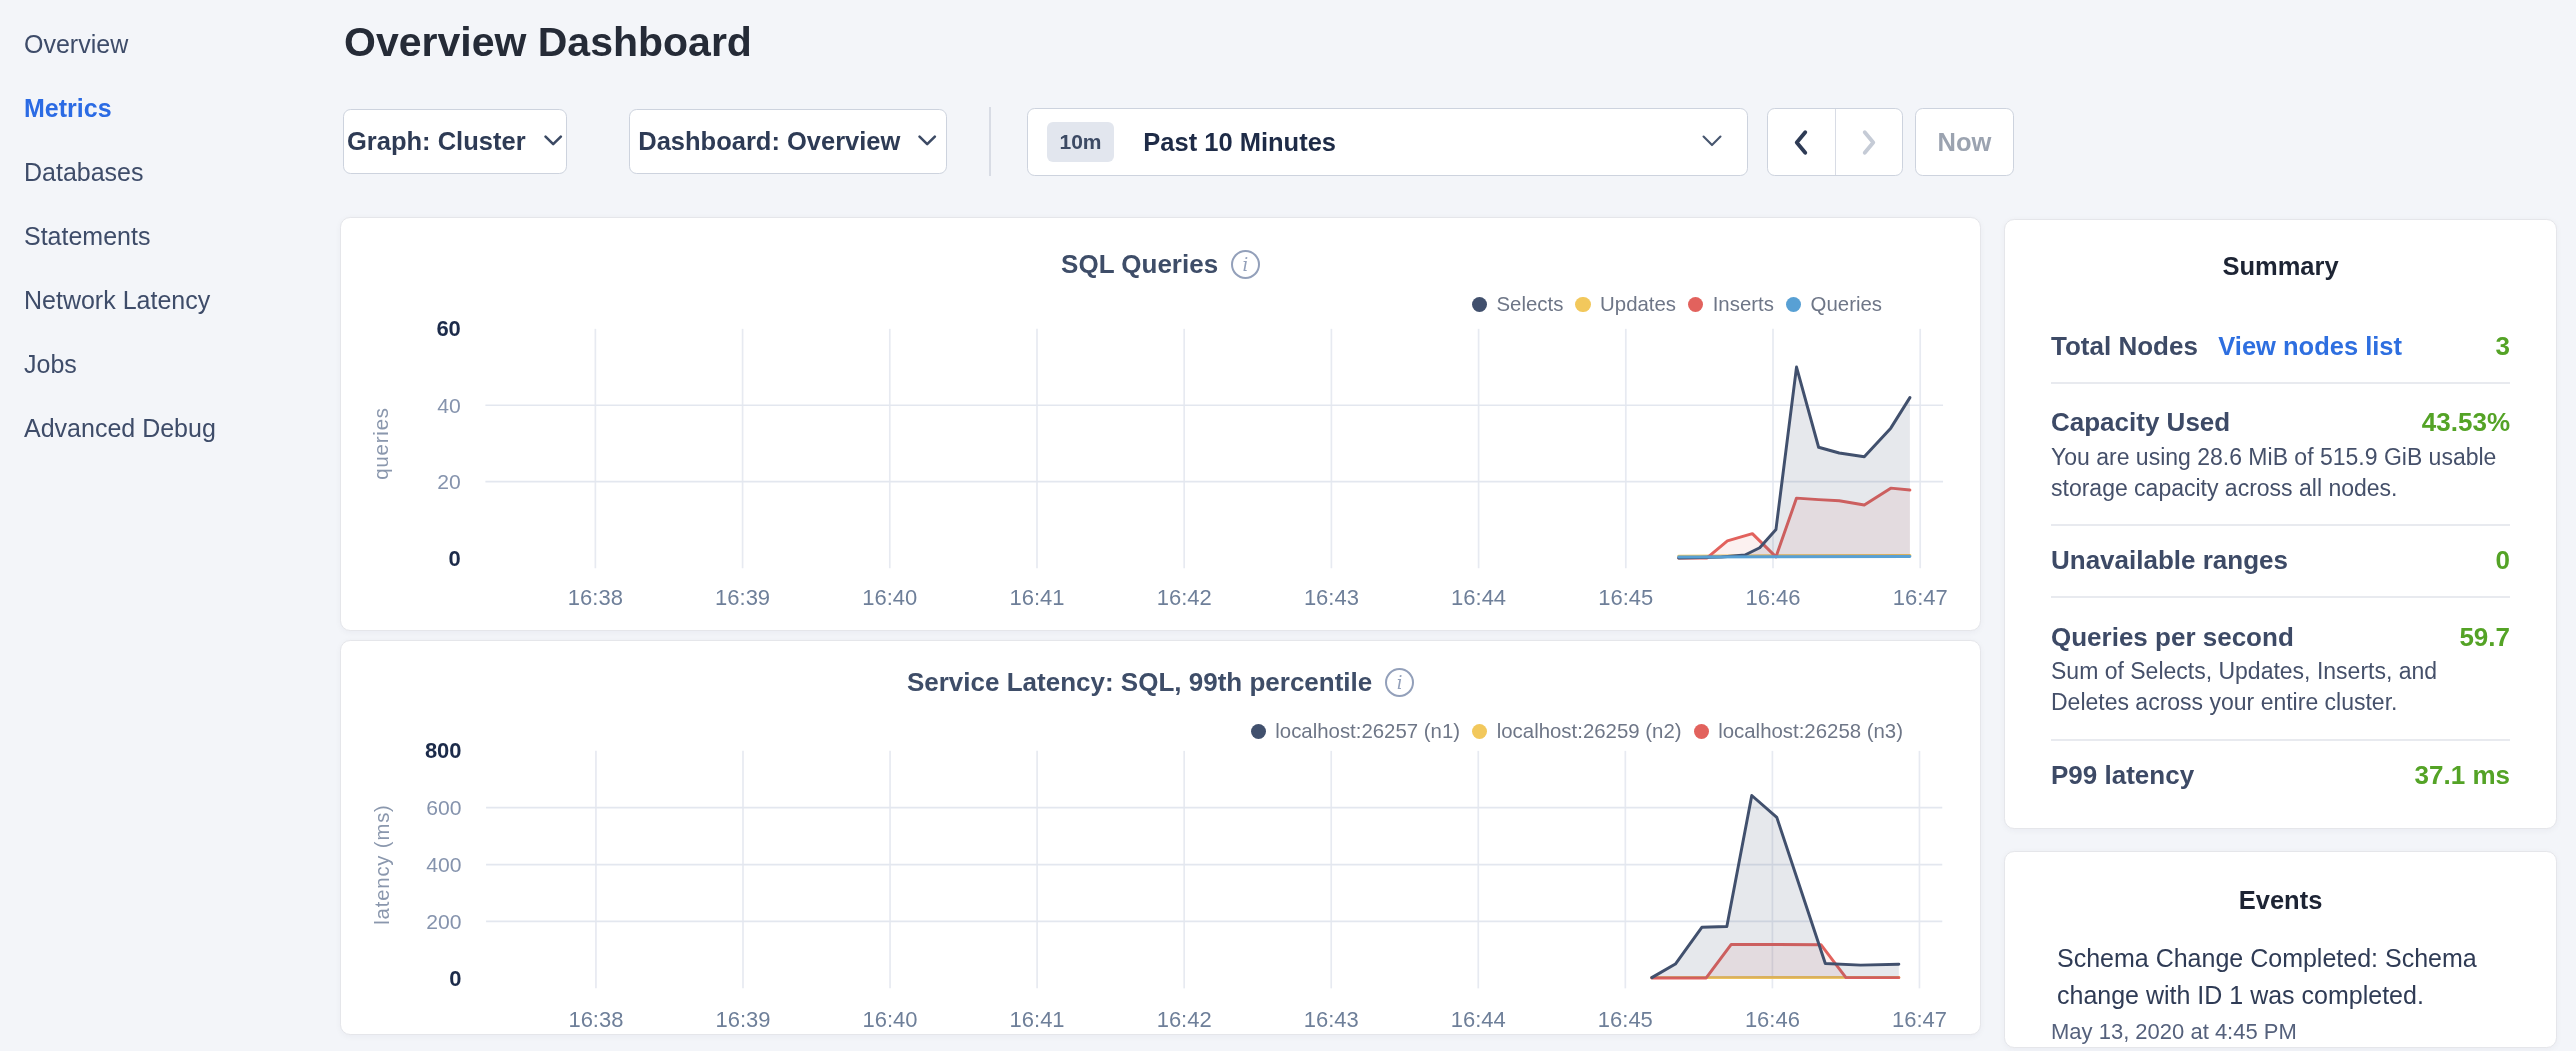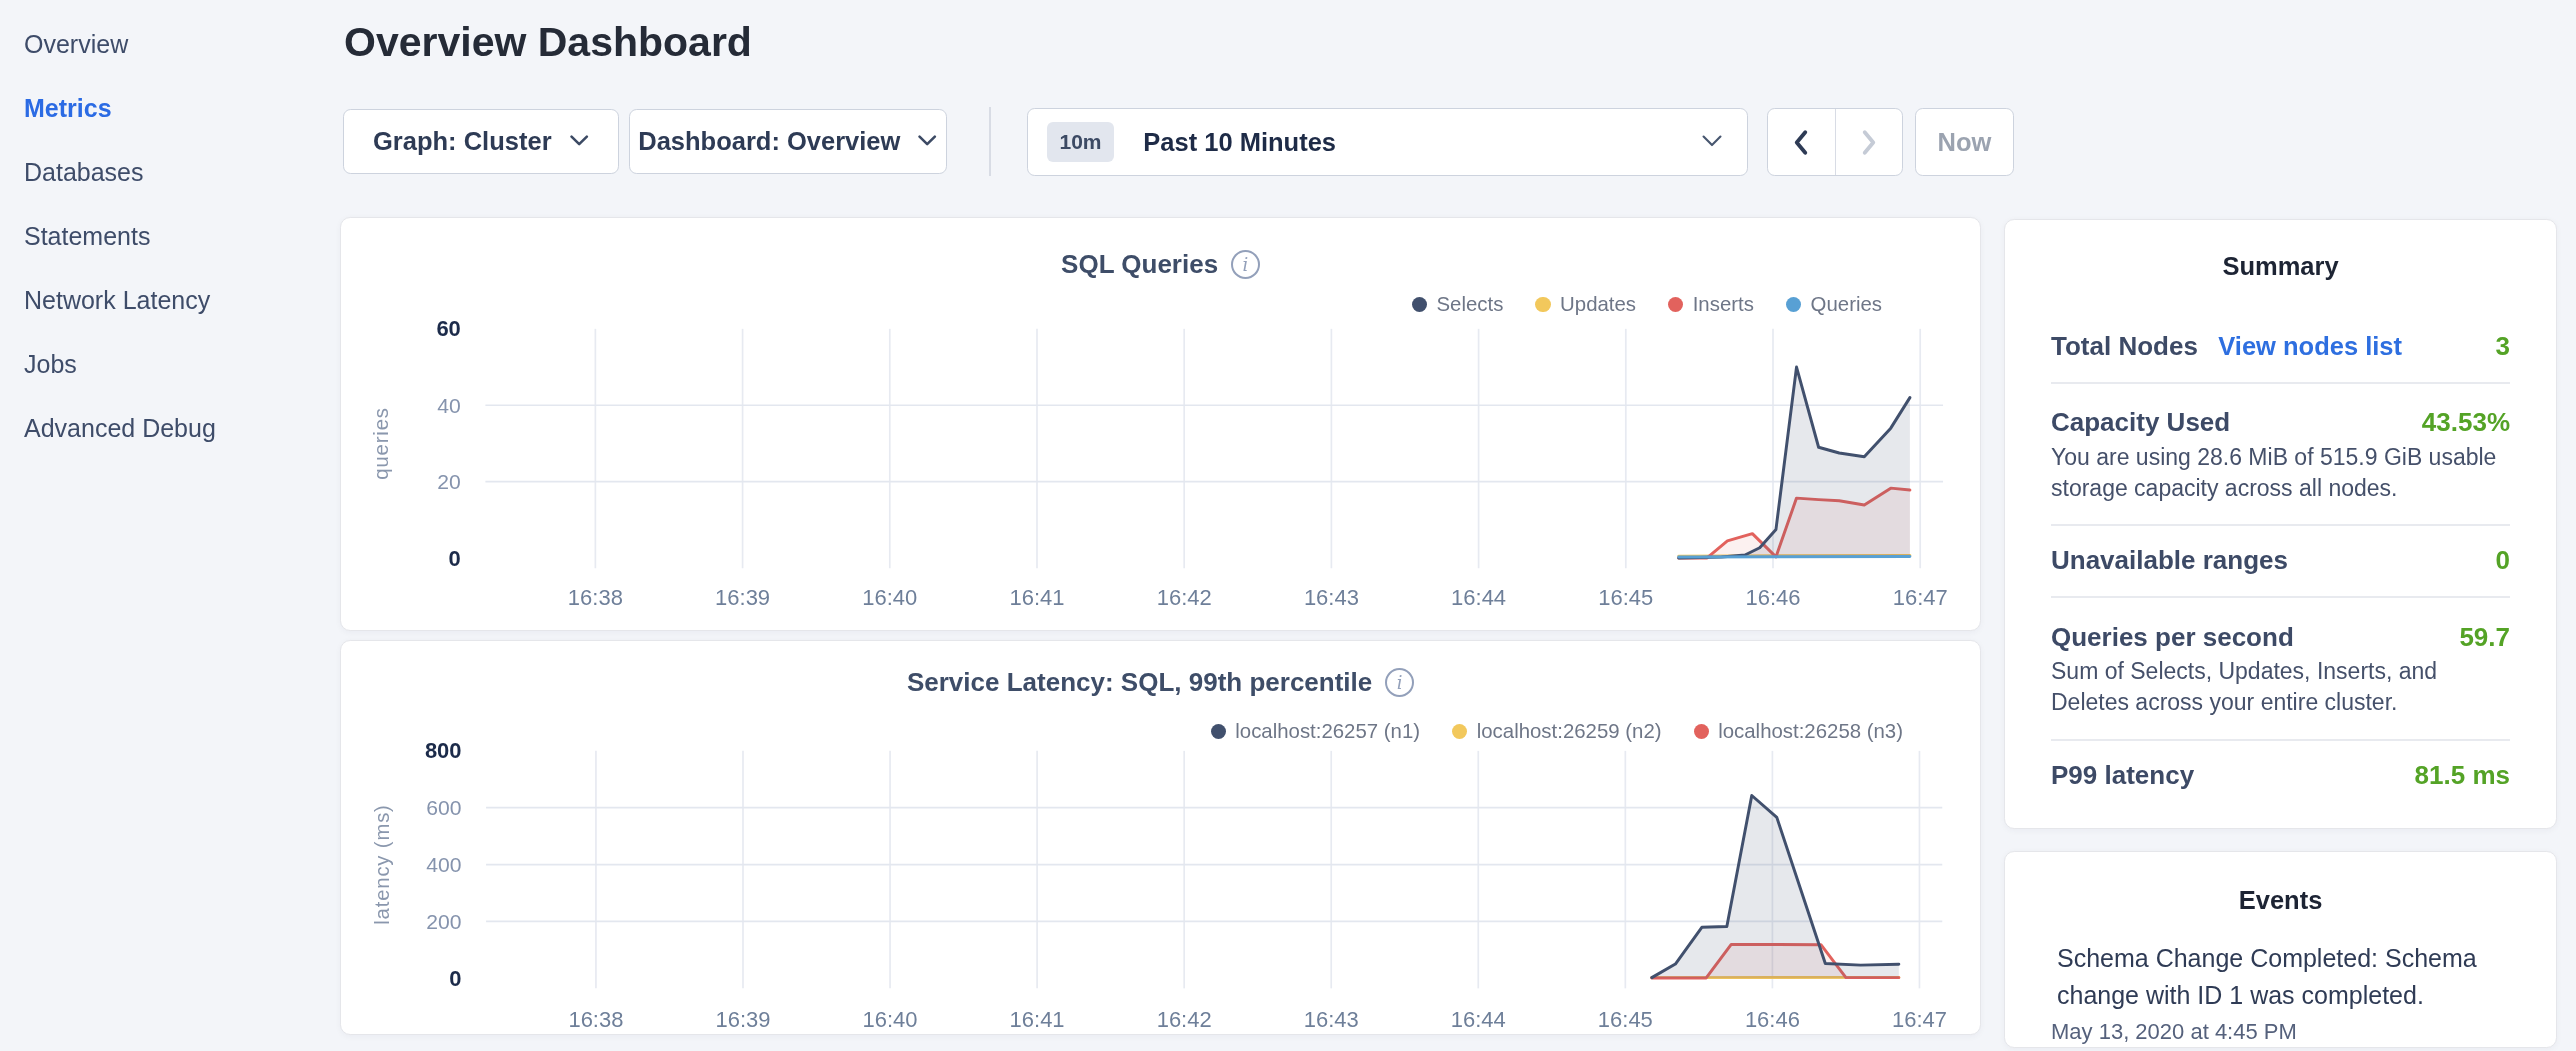--- a/index.html
+++ b/index.html
@@ -14,21 +14,21 @@
   .nav-item{display:flex;align-items:center;height:64px;padding-left:24px;
     font-size:25px;color:#3e4c69;text-decoration:none;cursor:pointer}
   .nav-item.active{color:#2b6be4;font-weight:bold}
   
   .page-title{position:absolute;left:344px;top:18.7px;margin:0;
     font-size:41px;font-weight:600;color:#252b37}
   
   .ctl{position:absolute;background:#fff;border:1.7px solid #cdd3de;border-radius:7.7px;
     display:flex;align-items:center;justify-content:center;box-sizing:border-box;cursor:pointer}
   .ctl-label{font-size:25.5px;font-weight:bold;color:#2e3b55}
-  .dd-graph{left:343px;top:109px;width:276px;height:65px;gap:17px}
+  .dd-graph{left:343px;top:109px;width:224px;height:65px;gap:17px}
   .dd-dashboard{left:629px;top:109px;width:318px;height:65px;gap:17px}
   .toolbar-divider{position:absolute;left:989px;top:107px;width:1.7px;height:69px;background:#d8dce5}
   .dd-time{left:1027px;top:108px;width:721px;height:68px;justify-content:flex-end}
   .time-badge{background:#e2e6ee;border-radius:6px;padding:7.7px 12.8px;margin-left:18.7px;
     font-size:21px;font-weight:bold;color:#3c4a64}
   .time-label{margin-left:29px;font-size:25.5px;font-weight:bold;color:#1e2b47}
   .dd-time .caret{margin-left:auto;margin-right:24px}
   .arrow-group{left:1767px;top:108px;width:136px;height:68px;padding:0;justify-content:stretch}
   .arrow-half{flex:1;height:100%;display:flex;align-items:center;justify-content:center}
   .arrow-half.prev{border-right:1.7px solid #d8dce5}
@@ -41,21 +41,21 @@
   .card-chart-2{left:340px;top:640px;width:1641px;height:395px}
   .card-summary{left:2004px;top:219px;width:553px;height:610px}
   .card-events{left:2004px;top:851px;width:553px;height:197px}
   
   .chart-title-row{position:absolute;left:0;right:0;display:flex;align-items:center;
     justify-content:center;gap:12.8px}
   .chart-title-row h3{margin:0;font-size:26px;font-weight:bold;color:#3e4d68}
   .info-icon{width:29px;height:29px;border:2.6px solid #93a0ba;border-radius:50%;
     color:#93a0ba;font-size:18px;font-family:"DejaVu Serif",serif;font-style:italic;
     display:flex;align-items:center;justify-content:center;cursor:pointer;box-sizing:border-box}
-  .legend{position:absolute;display:flex;align-items:flex-end;gap:32px}
+  .legend{position:absolute;display:flex;align-items:flex-end;gap:12px}
   .legend-item{display:flex;align-items:center;gap:9.4px;font-size:20.4px;color:#6e7687;cursor:pointer}
   .legend-dot{width:15.3px;height:15.3px;border-radius:50%}
   .chart-svg{position:absolute;left:0;top:0;width:100%;height:100%}
   
   .panel-title{position:absolute;left:0;right:0;text-align:center;
     font-size:25.5px;font-weight:bold;color:#1d2434}
   .s-row{position:absolute;left:46px;right:46px;height:36px;display:flex;align-items:center}
   .s-label{font-size:26px;font-weight:bold;color:#3d4a66;white-space:nowrap}
   .s-link{font-size:25.5px;font-weight:bold;color:#2e6fe0;margin-left:20.4px;text-decoration:none;cursor:pointer}
   .s-value{margin-left:auto;font-size:26px;font-weight:bold;color:#54a326;white-space:nowrap}
@@ -269,21 +269,21 @@
 
   <div class="s-row" style="top:399px">
     <span class="s-label">Queries per second</span>
     <span class="s-value">59.7</span>
   </div>
   <div class="s-sub" style="top:436px">Sum of Selects, Updates, Inserts, and Deletes across your entire cluster.</div>
   <div class="s-divider" style="top:519px"></div>
 
   <div class="s-row" style="top:537px">
     <span class="s-label">P99 latency</span>
-    <span class="s-value">81.5 ms</span>
+    <span class="s-value">37.1 ms</span>
   </div>
 </aside>
 
 <aside class="card card-events">
   <div class="panel-title" style="top:34px">Events</div>
   <div class="event-text" style="top:88px">Schema Change Completed: Schema change with ID 1 was completed.</div>
   <div class="event-time" style="top:167px">May 13, 2020 at 4:45 PM</div>
 </aside>
 
 

